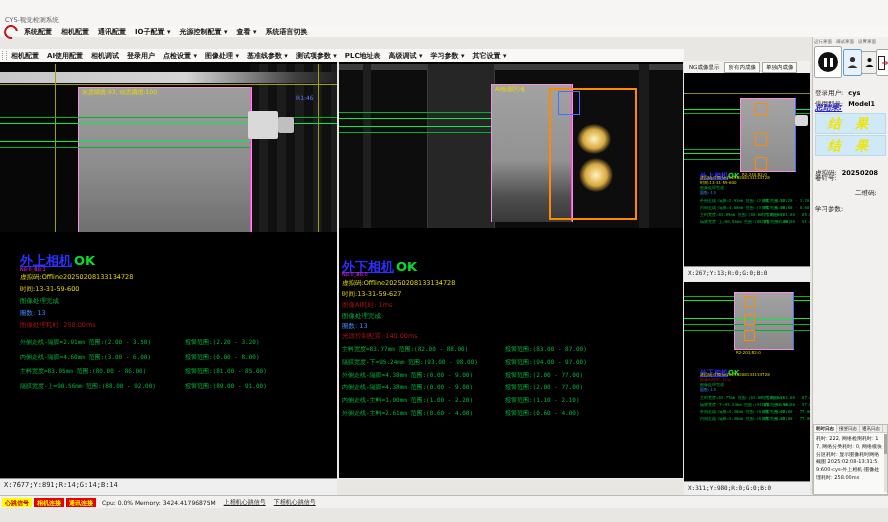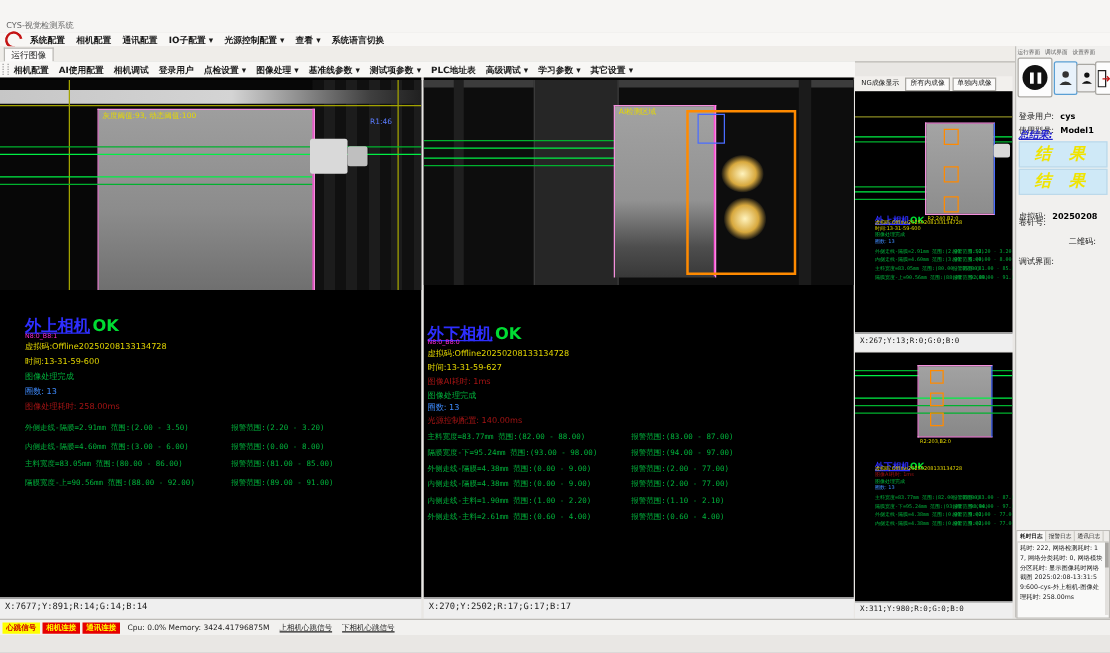--- a/index.html
+++ b/index.html
@@ -105,23 +105,20 @@
     <div class="logo"></div>
     <span class="menu-item">系统配置</span>
     <span class="menu-item">相机配置</span>
     <span class="menu-item">通讯配置</span>
     <span class="menu-item">IO子配置 ▾</span>
     <span class="menu-item">光源控制配置 ▾</span>
     <span class="menu-item">查看 ▾</span>
     <span class="menu-item">系统语言切换</span>
   </div>
 
-  <div class="abs tabstrip">
-    <div class="abs tab-active">运行图像</div>
-  </div>
 
   <div class="abs toolbar">
     <span class="tool-grip"></span>
     <span class="tool-item">相机配置</span>
     <span class="tool-item">AI使用配置</span>
     <span class="tool-item">相机调试</span>
     <span class="tool-item">登录用户</span>
     <span class="tool-item">点检设置 ▾</span>
     <span class="tool-item">图像处理 ▾</span>
     <span class="tool-item">基准线参数 ▾</span>
@@ -232,23 +229,20 @@
       <div class="rowM">
           <span class="m">内侧走线-主料=1.90mm 范围:(1.00 - 2.20)</span>
           <span class="a">报警范围:(1.10 - 2.10)</span>
         </div>
       <div class="rowM">
           <span class="m">外侧走线-主料=2.61mm 范围:(0.60 - 4.00)</span>
           <span class="a">报警范围:(0.60 - 4.00)</span>
         </div>
     </div>
   </div>
-  <div class="abs coordbar" style="left:339px;top:478px;width:344px;height:16px;font-size:7px;">
-    <span>X:270;Y:2502;R:17;G:17;B:17</span>
-  </div>
 
   <div class="abs thumbtabs">
     <span class="ttab">NG成像显示</span>
     <span class="ttab boxed">所有内成像</span>
     <span class="ttab boxed">单独内成像</span>
   </div>
   <div class="abs blackpan" style="left:684px;top:73px;width:126px;height:193px;overflow:hidden;">
     <div class="abs" style="left:0;top:20px;width:126px;height:1px;background:#8a8a22;"></div>
     <div class="gline bright" style="left:0;top:36px;width:126px;"></div>
     <div class="gline" style="left:0;top:40px;width:126px;"></div>
@@ -374,21 +368,21 @@
   </div>
   <div class="abs total-label" style="left:815px;top:102px;text-decoration:underline;">总结果:</div>
   <div class="abs result-box" style="left:815px;top:113px;width:69px;height:19px;">结 果</div>
   <div class="abs result-box" style="left:815px;top:135px;width:69px;height:19px;">结 果</div>
   <div class="abs nowrap" style="left:815px;top:160px;">
     <span class="sb-label">虚拟码:</span>
     <span class="sb-value">20250208</span>
   </div>
   <div class="abs sb-label" style="left:815px;top:174px;">卷针号:</div>
   <div class="abs sb-label" style="left:815px;top:189px;margin-left:40px;">二维码:</div>
-  <div class="abs sb-label" style="left:815px;top:205px;">调试界面:</div>
+  <div class="abs sb-label" style="left:815px;top:205px;">学习参数:</div>
 
   <div class="abs logbox">
     <div class="logtabs">
       <span class="logtab sel">耗时日志</span>
       <span class="logtab">报警日志</span>
       <span class="logtab">通讯日志</span>
     </div>
     <div class="logtext">耗时: 222, 网络检测耗时: 17, 网络分类耗时: 0, 网络模块分区耗时: 显示图像耗时网络截图 2025:02:08-13:31:59:600-cys-外上相机-图像处理耗时: 258.00ms</div>
     <div class="scroll">
         <i></i>

